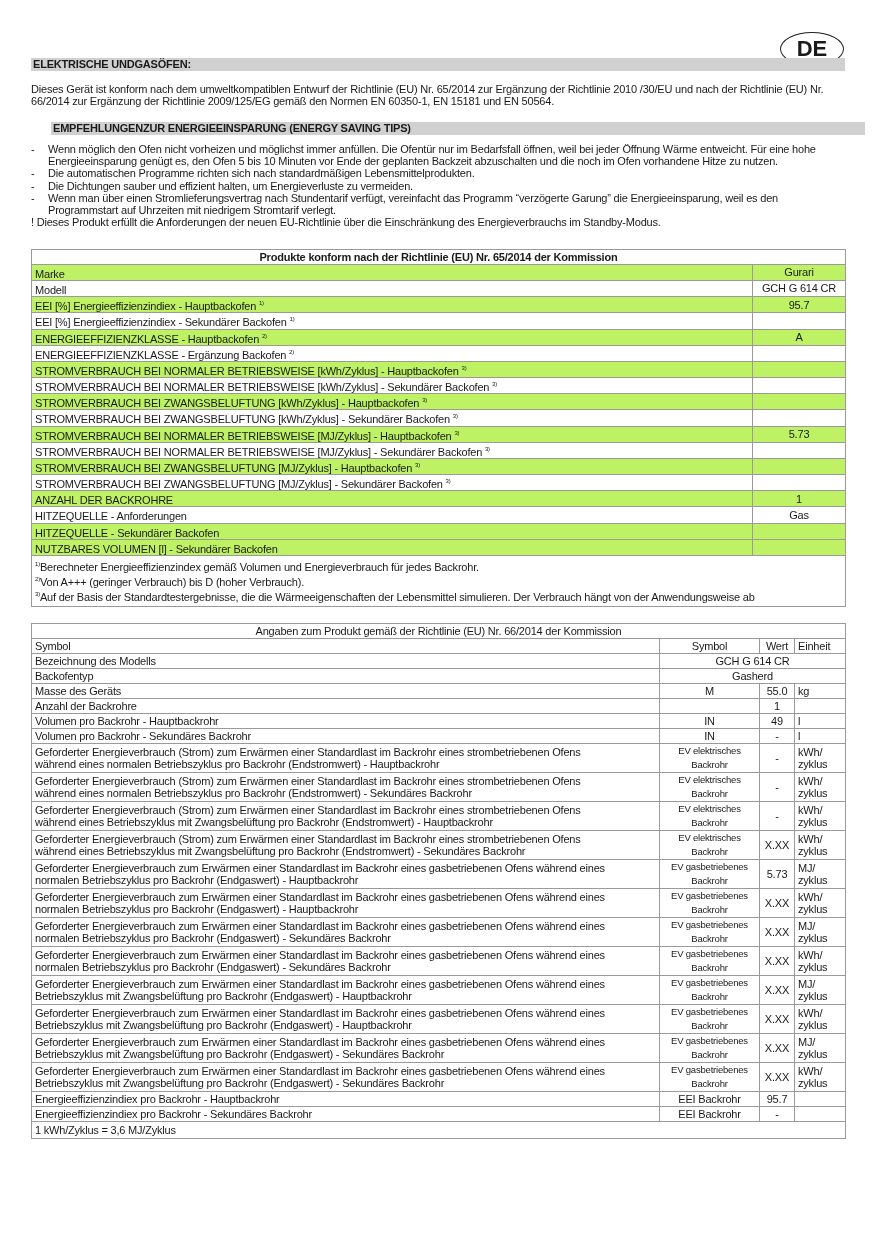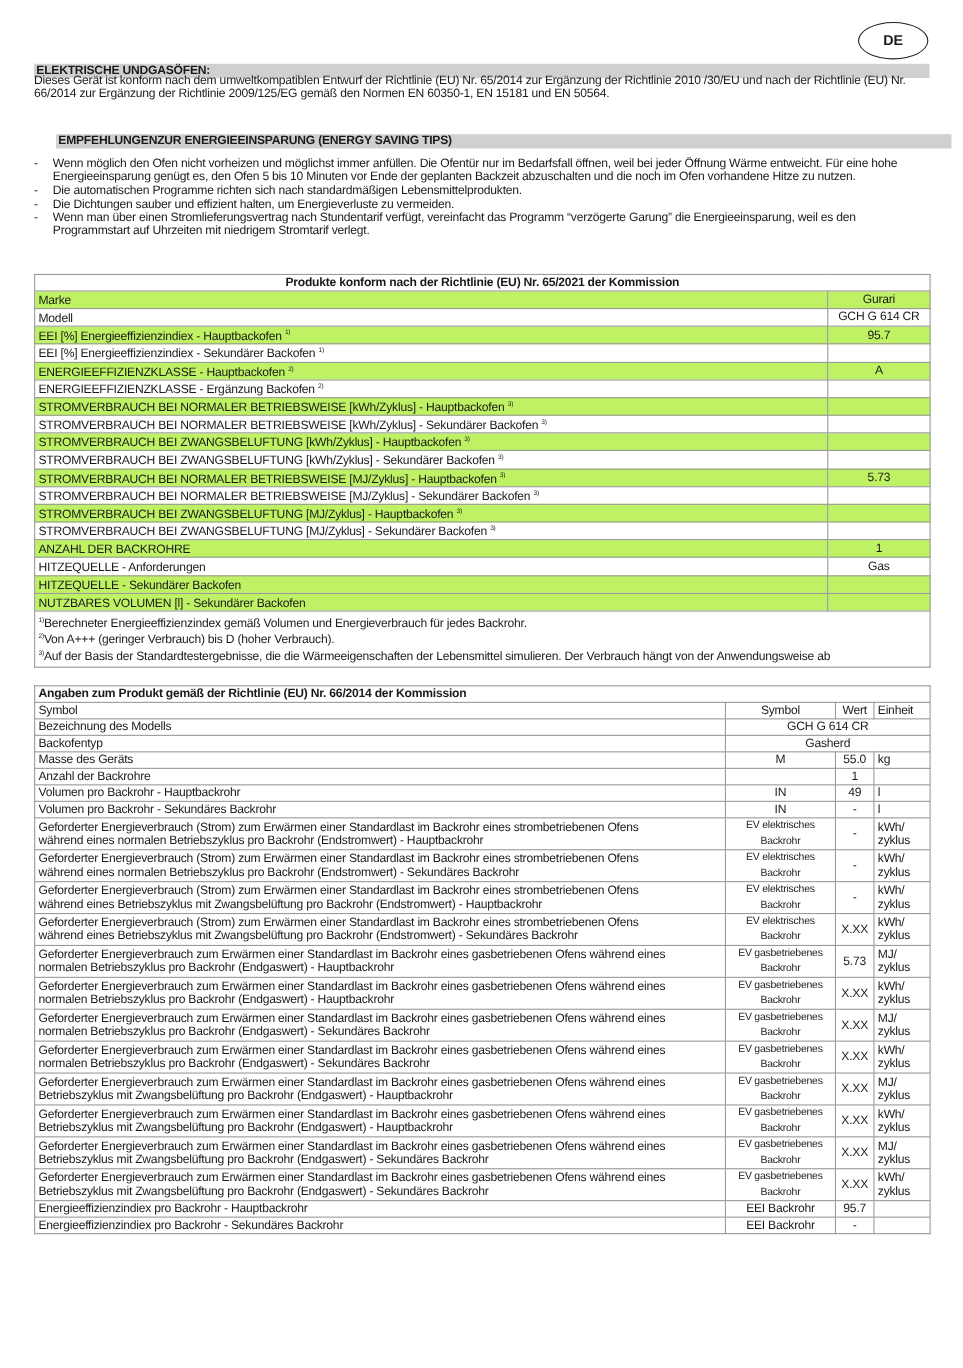--- a/index.html
+++ b/index.html
@@ -1,71 +1,72 @@
 <!DOCTYPE html>
 <html><head>
 <meta charset="utf-8">
 <style>
   html, body { margin:0; padding:0; background:#fff; }
   body { width:875px; height:1244px; position:relative; font-family:"Liberation Sans", sans-serif; color:#1a1a1a; overflow:hidden; }
-  .badge { position:absolute; left:780px; top:20px; width:62px; height:32px; border:1.3px solid #222; border-radius:50%; text-align:center; line-height:32px; font-weight:bold; font-size:13px; }
+  .badge { position:absolute; left:780px; top:32px; width:62px; height:32px; border:1.3px solid #222; border-radius:50%; text-align:center; line-height:32px; font-weight:bold; font-size:22px; }
   .sec-head { position:absolute; left:31px; width:814px; height:13px; background:#d0d0d0; font-size:11px; font-weight:bold; line-height:13px; padding-left:2px; box-sizing:border-box; letter-spacing:-0.2px; }
   .para { position:absolute; left:31px; width:815px; font-size:11px; line-height:12.2px; letter-spacing:-0.2px; }
   .tips { position:absolute; left:31px; width:815px; font-size:11px; line-height:12.2px; letter-spacing:-0.2px; }
   .tip { display:flex; }
   .tip .dash { width:17px; flex:none; }
   .tip .txt { flex:1; }
   table { position:absolute; left:31px; width:815px; border-collapse:collapse; font-size:11px; letter-spacing:-0.2px; }
   td { border:1px solid #9a9a9a; padding:0 3px; line-height:12.5px; vertical-align:middle; }
   .t1 td { height:14px; }
   .t1 tr.g td { background:#bef264; }
   .t1 .title td { text-align:center; font-weight:bold; height:14px; }
   .t1 td.v { width:86px; text-align:center; }
   .t1 .foot td { line-height:12.6px; padding:2px 3px; }
   .t2 td { height:14px; }
-  .t2 .title td { font-weight:bold; }
+  .t2 .title td { text-align:center; font-weight:normal; }
   .t2 td.sym { width:93px; text-align:center; }
   .t2 td.val { width:28px; text-align:center; }
   .t2 td.unit { width:44px; text-align:left; }
   .t2 td.small { font-size:9.5px; line-height:14px; }
   .t2 tr.two td { height:28px; }
   sup { font-size:6px; vertical-align:super; }
 </style>
 </head>
 <body>
 
 <div class="badge">DE</div>
 
 <div class="sec-head" style="top:58px;">ELEKTRISCHE UNDGASÖFEN:</div>
-<div class="para" style="top:67px;">Dieses Gerät ist konform nach dem umweltkompatiblen Entwurf der Richtlinie (EU) Nr. 65/2014 zur Ergänzung der Richtlinie 2010 /30/EU und nach der Richtlinie (EU) Nr. 66/2014 zur Ergänzung der Richtlinie 2009/125/EG gemäß den Normen EN 60350-1, EN 15181 und EN 50564.</div>
+<div class="para" style="top:83px;">Dieses Gerät ist konform nach dem umweltkompatiblen Entwurf der Richtlinie (EU) Nr. 65/2014 zur Ergänzung der Richtlinie 2010 /30/EU und nach der Richtlinie (EU) Nr. 66/2014 zur Ergänzung der Richtlinie 2009/125/EG gemäß den Normen EN 60350-1, EN 15181 und EN 50564.</div>
 
 <div class="sec-head" style="top:122px;margin-left:20px;">EMPFEHLUNGENZUR ENERGIEEINSPARUNG (ENERGY SAVING TIPS)</div>
 <div class="tips" style="top:143px;">
   <div class="tip">
       <span class="dash">-</span>
       <span class="txt">Wenn möglich den Ofen nicht vorheizen und möglichst immer anfüllen. Die Ofentür nur im Bedarfsfall öffnen, weil bei jeder Öffnung Wärme entweicht. Für eine hohe Energieeinsparung genügt es, den Ofen 5 bis 10 Minuten vor Ende der geplanten Backzeit abzuschalten und die noch im Ofen vorhandene Hitze zu nutzen.</span>
     </div>
   <div class="tip">
       <span class="dash">-</span>
       <span class="txt">Die automatischen Programme richten sich nach standardmäßigen Lebensmittelprodukten.</span>
     </div>
   <div class="tip">
       <span class="dash">-</span>
       <span class="txt">Die Dichtungen sauber und effizient halten, um Energieverluste zu vermeiden.</span>
     </div>
   <div class="tip">
       <span class="dash">-</span>
       <span class="txt">Wenn man über einen Stromlieferungsvertrag nach Stundentarif verfügt, vereinfacht das Programm “verzögerte Garung” die Energieeinsparung, weil es den Programmstart auf Uhrzeiten mit niedrigem Stromtarif verlegt.</span>
     </div>
+  <div>! Dieses Produkt erfüllt die Anforderungen der neuen EU-Richtlinie über die Einschränkung des Energieverbrauchs im Standby-Modus.</div>
 </div>
 
 <table class="t1" style="top:249px;">
   <tbody id="t1body">
     <tr class="title">
-        <td colspan="2">Produkte konform nach der Richtlinie (EU) Nr. 65/2021 der Kommission</td>
+        <td colspan="2">Produkte konform nach der Richtlinie (EU) Nr. 65/2014 der Kommission</td>
       </tr>
   <tr class="g">
         <td><span>Marke</span> <sup></sup></td>
         <td class="v">Gurari</td>
       </tr>
       <tr>
         <td><span>Modell</span> <sup></sup></td>
         <td class="v">GCH G 614 CR</td>
       </tr>
       <tr class="g">
@@ -370,14 +371,17 @@
         <td class="sym">EEI Backrohr</td>
         <td class="val">95.7</td>
         <td class="unit"></td>
       </tr>
       <tr>
         <td>Energieeffizienzindiex pro Backrohr - Sekundäres Backrohr</td>
         <td class="sym">EEI Backrohr</td>
         <td class="val">-</td>
         <td class="unit"></td>
       </tr>
+      <tr>
+        <td colspan="4" style="height:16px">1 kWh/Zyklus = 3,6 MJ/Zyklus</td>
+      </tr>
     </tbody>
 </table>
 
 </body></html>

